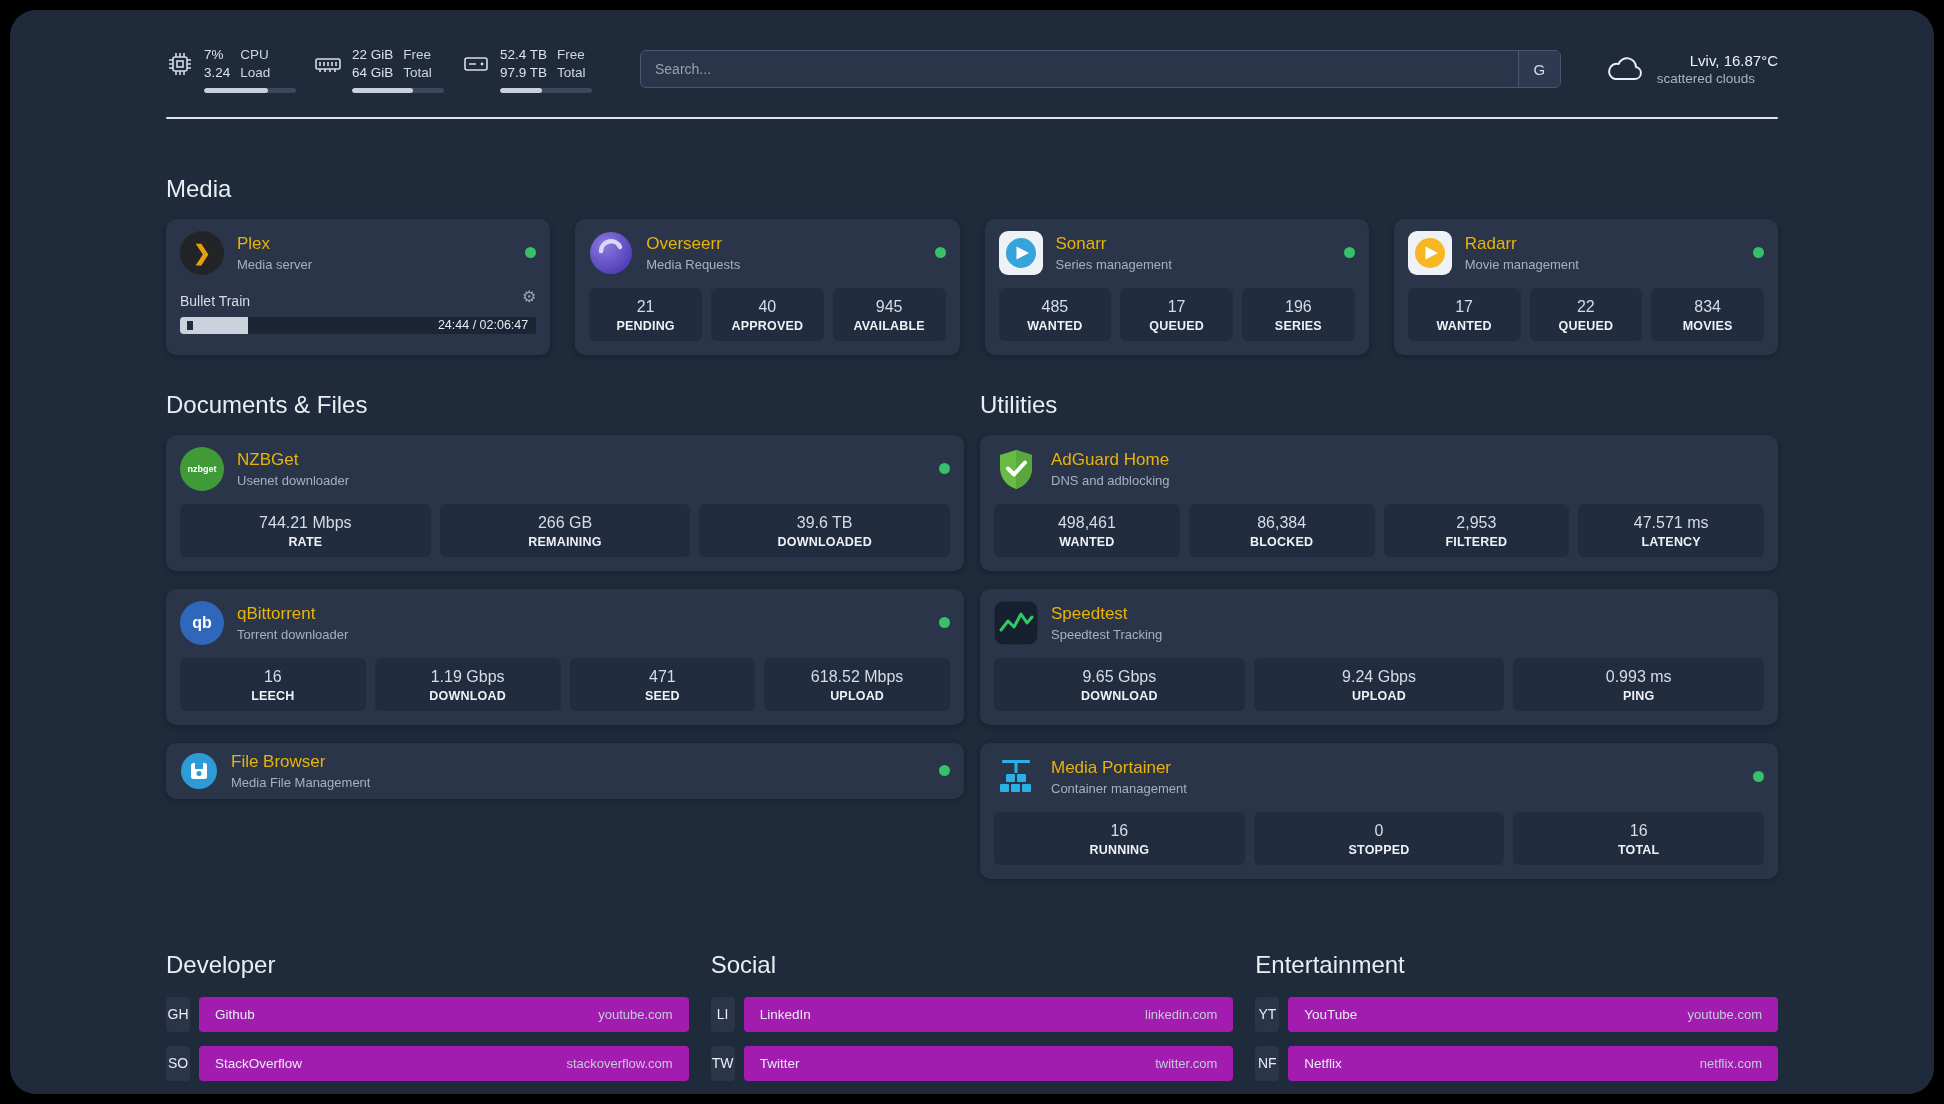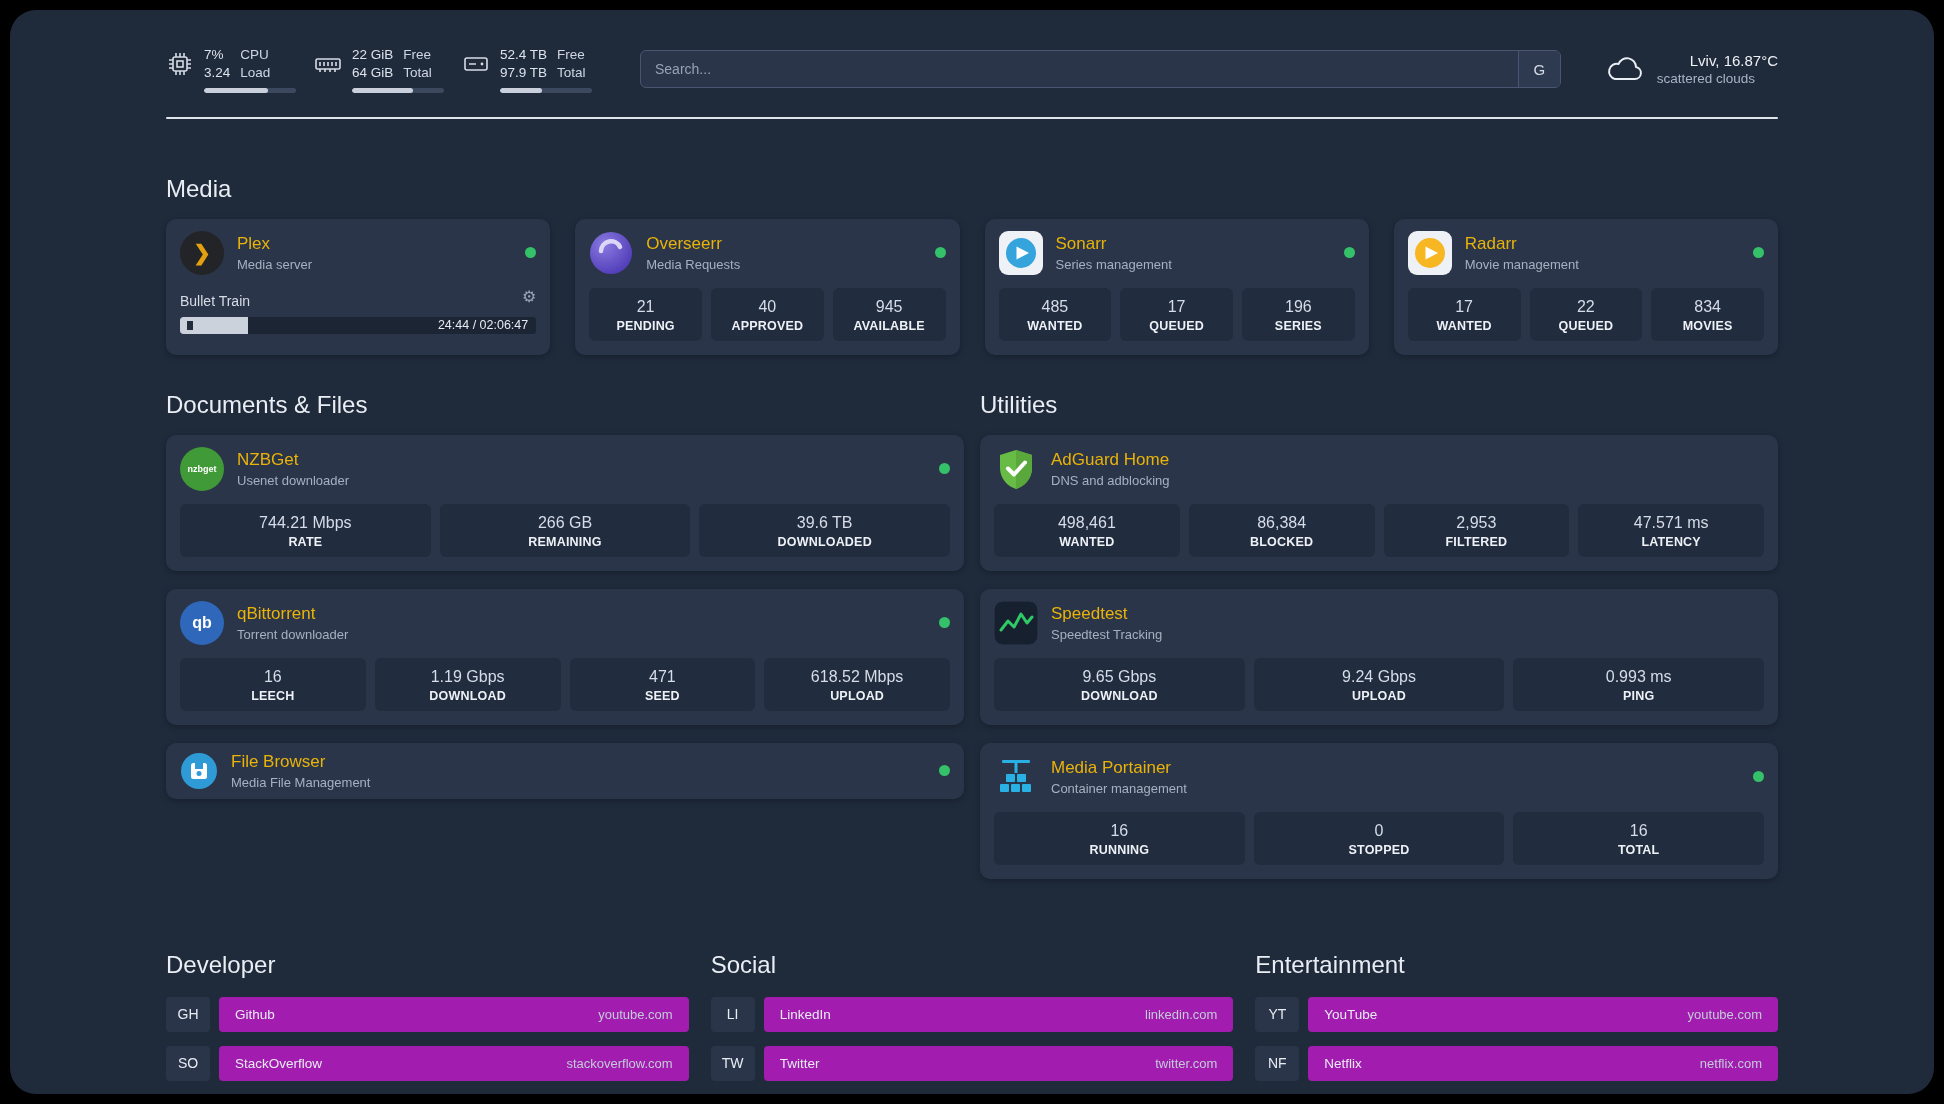--- a/index.html
+++ b/index.html
@@ -92,21 +92,21 @@
   .two-col { display: grid; grid-template-columns: 1fr 1fr; gap: 10px 16px; margin-top: 36px; }
   .two-col .card { margin-bottom: 18px; }
   .card.slim { padding: 9px 14px; }
   .card.slim .card-head { gap: 13px; }
 
   
   .bookmarks { display: grid; grid-template-columns: repeat(3, 1fr); gap: 0 22px; margin-top: 54px; }
   .bm-group h2 { margin-bottom: 18px; }
   .bm-row { display: flex; gap: 9px; margin-bottom: 14px; height: 35px; cursor: pointer; }
   .bm-badge {
-    width: 44px; flex: none; background: #2b3549; border-radius: 4px;
+    width: 24px; flex: none; background: #2b3549; border-radius: 4px;
     display: flex; align-items: center; justify-content: center;
     font-size: 14px; color: #e8ecf3; font-weight: 500;
   }
   .bm-pill {
     flex: 1; background: #a21caf; border-radius: 4px;
     display: flex; align-items: center; justify-content: space-between; padding: 15px 16px;
   }
   .bm-name { font-size: 13.5px; color: #e8ecf3; }
   .bm-domain { font-size: 13px; color: #c3cbd9; }
 

